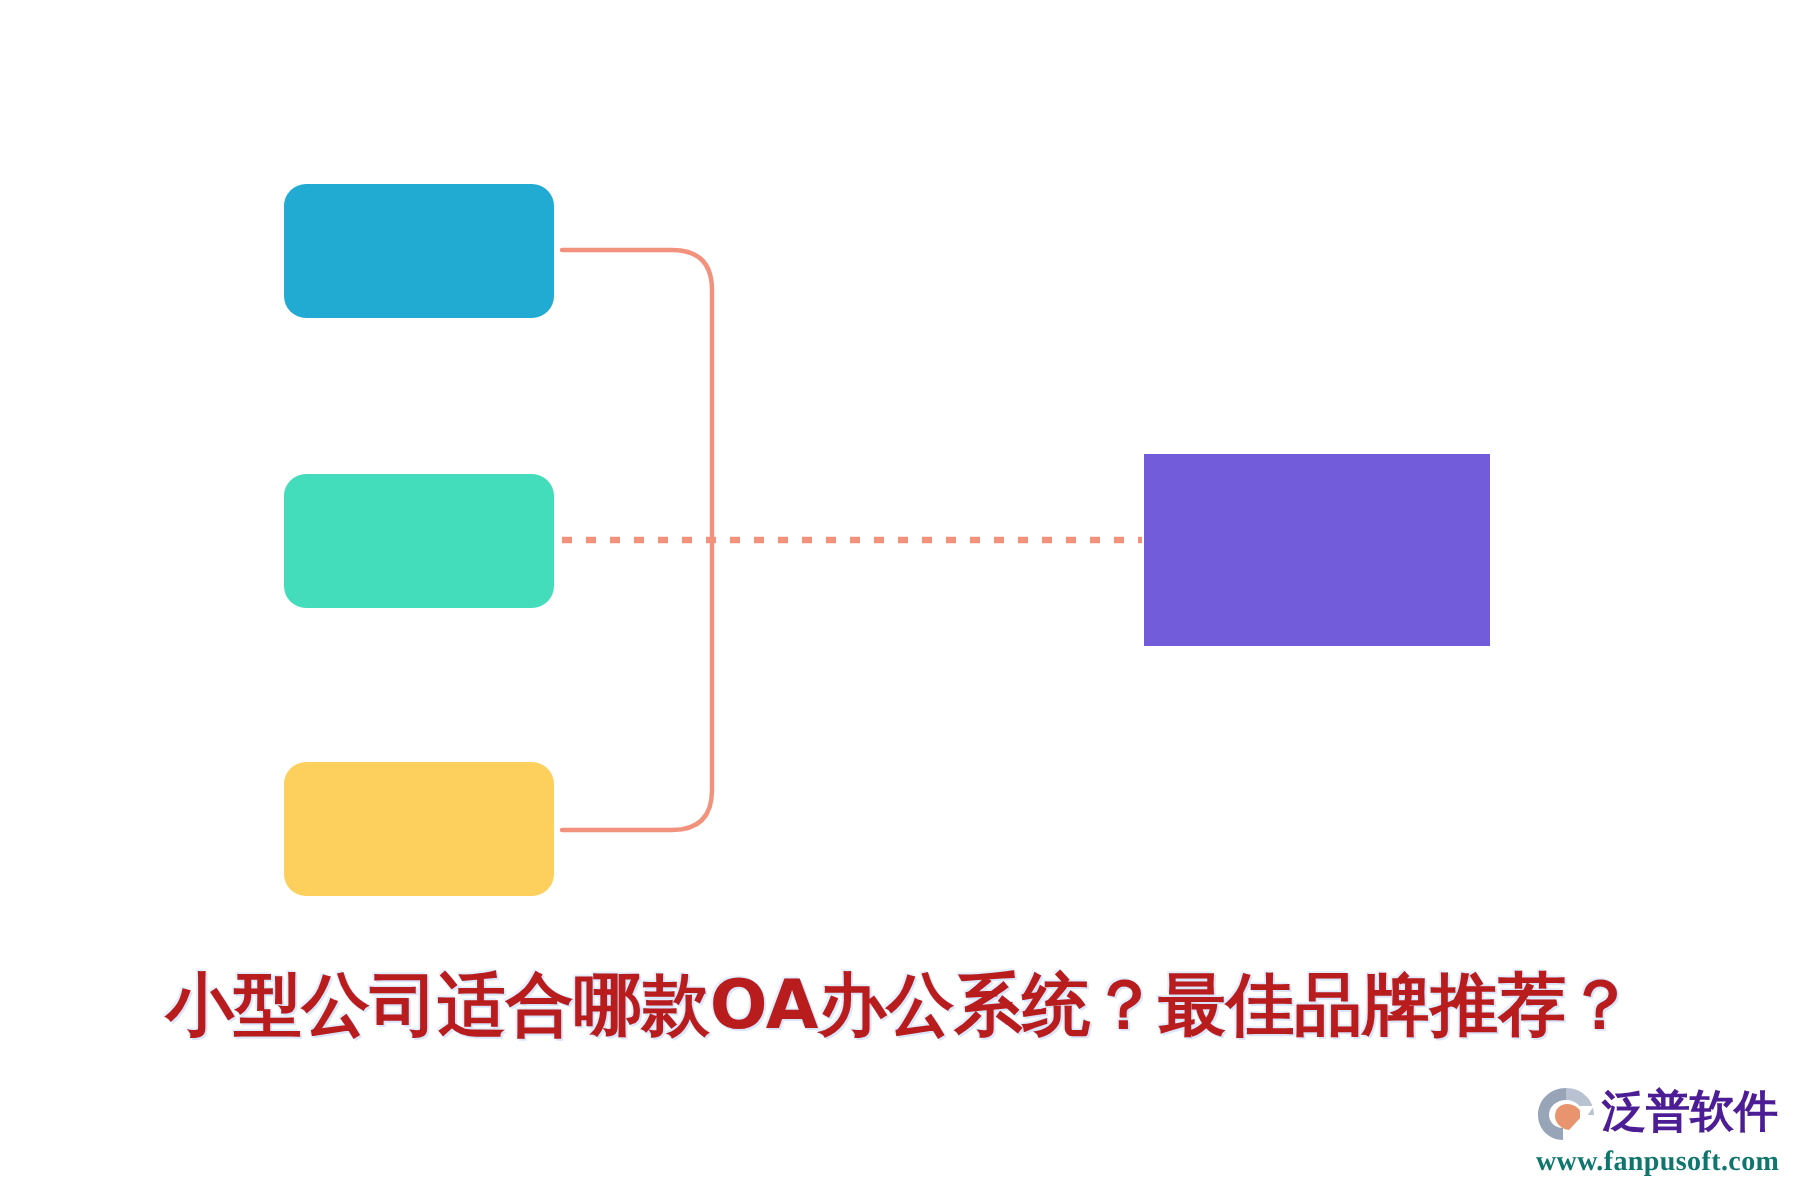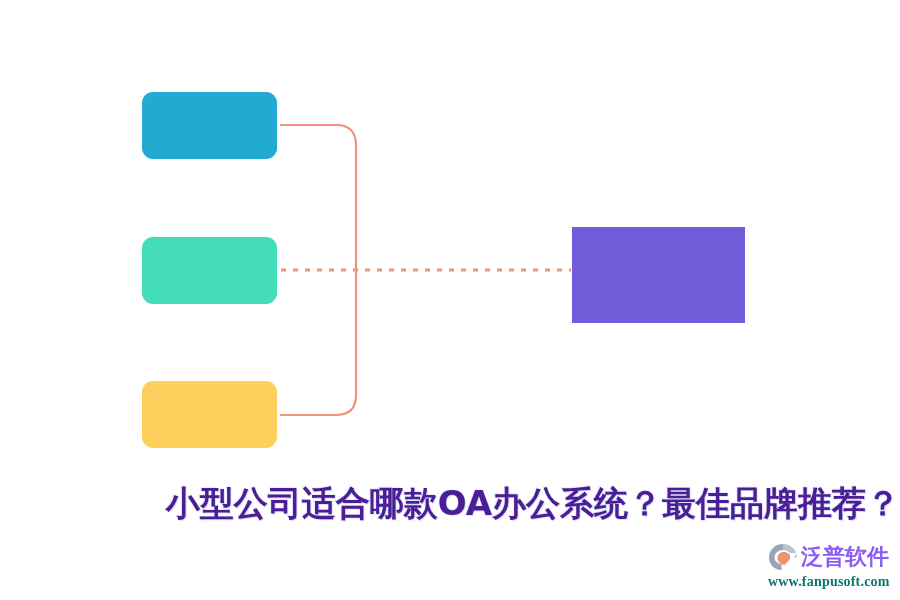--- a/index.html
+++ b/index.html
@@ -65,28 +65,28 @@
     height: 600px;
     pointer-events: none;
   }
 
   
   #title {
     position: absolute;
     left: 0;
     top: 480px;
     width: 900px;
-    text-align: right;
+    text-align: center;
     font-family: "DejaVu Sans", "Liberation Sans", sans-serif;
     font-size: 34px;
     font-weight: bold;
     letter-spacing: 0px;
     line-height: 46px;
     white-space: nowrap;
-    color: #4c1d95;
+    color: #b91c1c;
     text-shadow:
       0 0 1px #cfdcf7,
       1px 1px 0 #dce6fa,
       -1px -1px 0 #eaf0fd;
   }
 
   
   #logo {
     position: absolute;
     left: 768px;
@@ -102,21 +102,21 @@
   #logo-mark {
     width: 30px;
     height: 28px;
     flex: 0 0 auto;
     margin-right: 3px;
   }
   #logo-name {
     font-family: "DejaVu Sans", "Liberation Sans", sans-serif;
     font-size: 22px;
     font-weight: bold;
-    color: #8b5cf6;
+    color: #4c1d95;
     line-height: 28px;
     white-space: nowrap;
   }
   #logo-url {
     font-family: "Liberation Serif", "DejaVu Serif", serif;
     font-size: 14px;
     font-weight: bold;
     color: #0f766e;
     line-height: 18px;
     margin-top: 1px;

